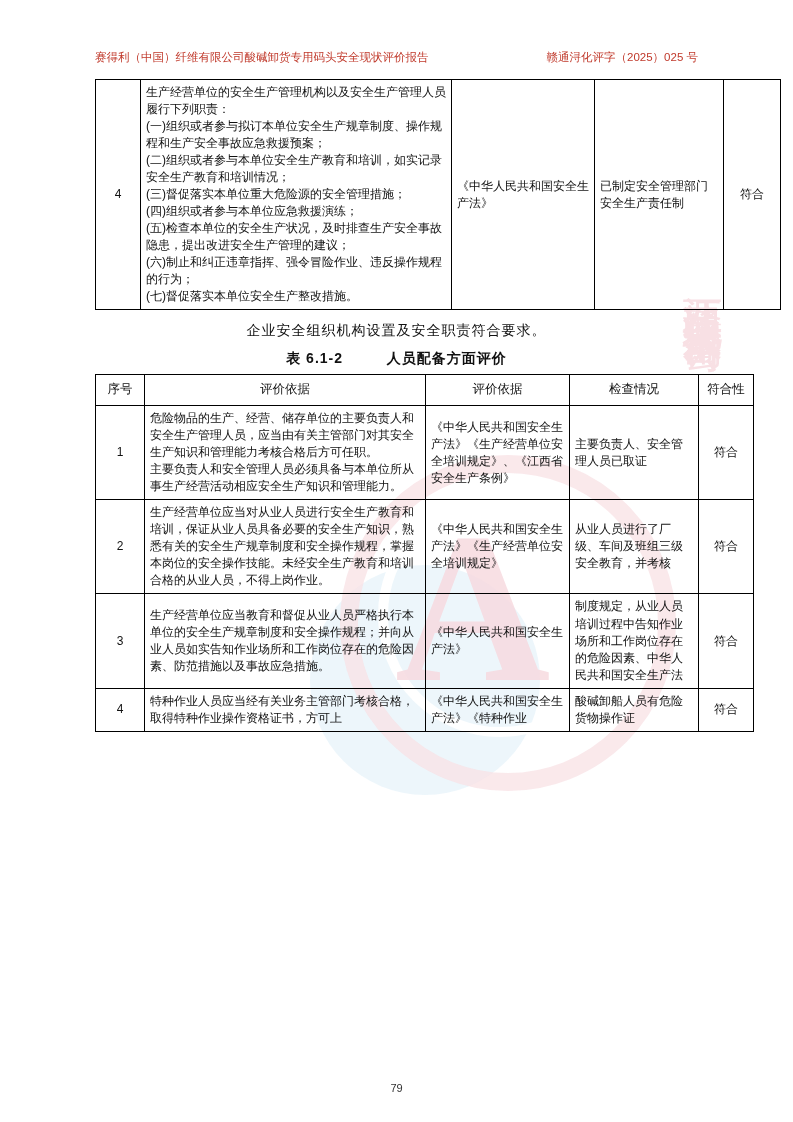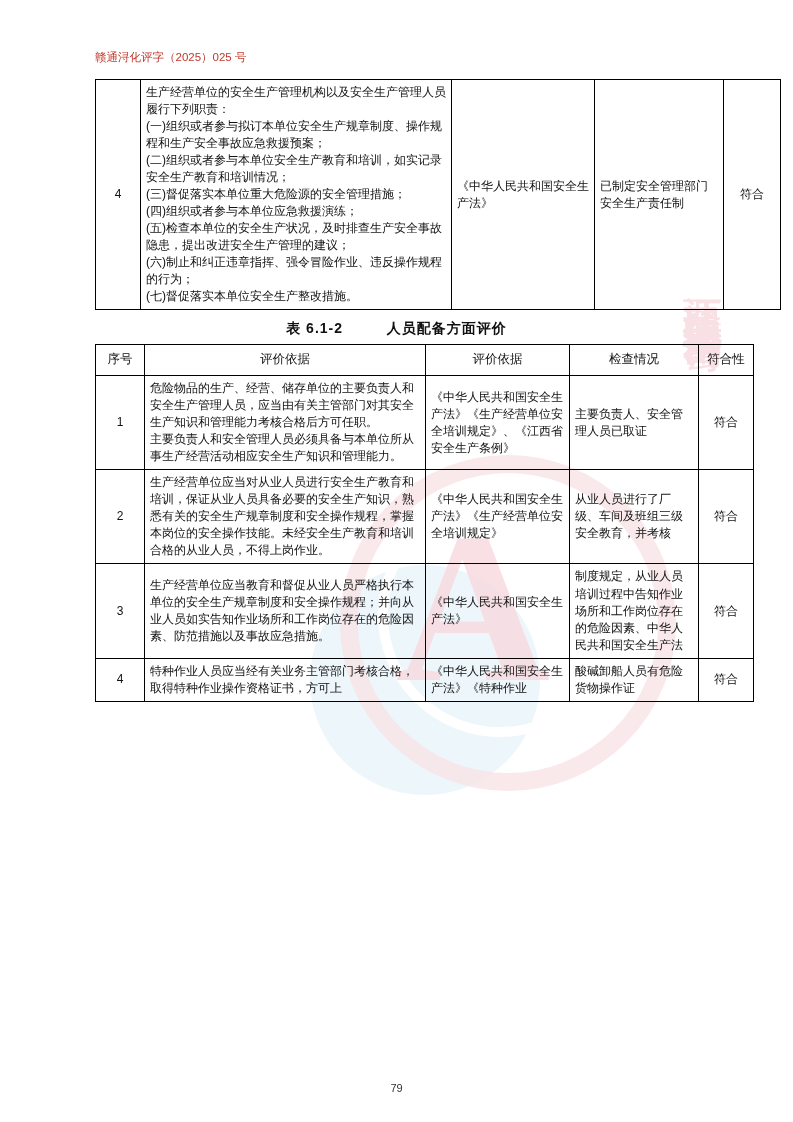--- a/index.html
+++ b/index.html
@@ -191,20 +191,21 @@
 
   <div class="watermark">
     <div class="wm-blue"></div>
     <div class="wm-ring"></div>
     <div class="wm-ring2"></div>
     <div class="wm-a">A</div>
     <div class="wm-text">江西赣通浔化安全技术咨询公司</div>
   </div>
 
   <div class="header">
+    <div class="left">赛得利（中国）纤维有限公司酸碱卸货专用码头安全现状评价报告</div>
     <div class="right">赣通浔化评字（2025）025 号</div>
   </div>
 
   <table class="t1">
     <tbody>
       <tr>
         <td class="cell-idx">4</td>
         <td class="cell-content nowrap-block">生产经营单位的安全生产管理机构以及安全生产管理人员履行下列职责：
 (一)组织或者参与拟订本单位安全生产规章制度、操作规程和生产安全事故应急救援预案；
 (二)组织或者参与本单位安全生产教育和培训，如实记录安全生产教育和培训情况；
@@ -213,20 +214,21 @@
 (五)检查本单位的安全生产状况，及时排查生产安全事故隐患，提出改进安全生产管理的建议；
 (六)制止和纠正违章指挥、强令冒险作业、违反操作规程的行为；
 (七)督促落实本单位安全生产整改措施。</td>
         <td class="cell-basis">《中华人民共和国安全生产法》</td>
         <td class="cell-status">已制定安全管理部门安全生产责任制</td>
         <td class="cell-conf">符合</td>
       </tr>
     </tbody>
   </table>
 
+  <div class="para-center">企业安全组织机构设置及安全职责符合要求。</div>
 
 
   <div class="table-caption">
     <span>表 6.1-2</span>
     <span class="cap-gap"></span>
     <span>人员配备方面评价</span>
   </div>
 
   <table class="t2">
     <thead>

